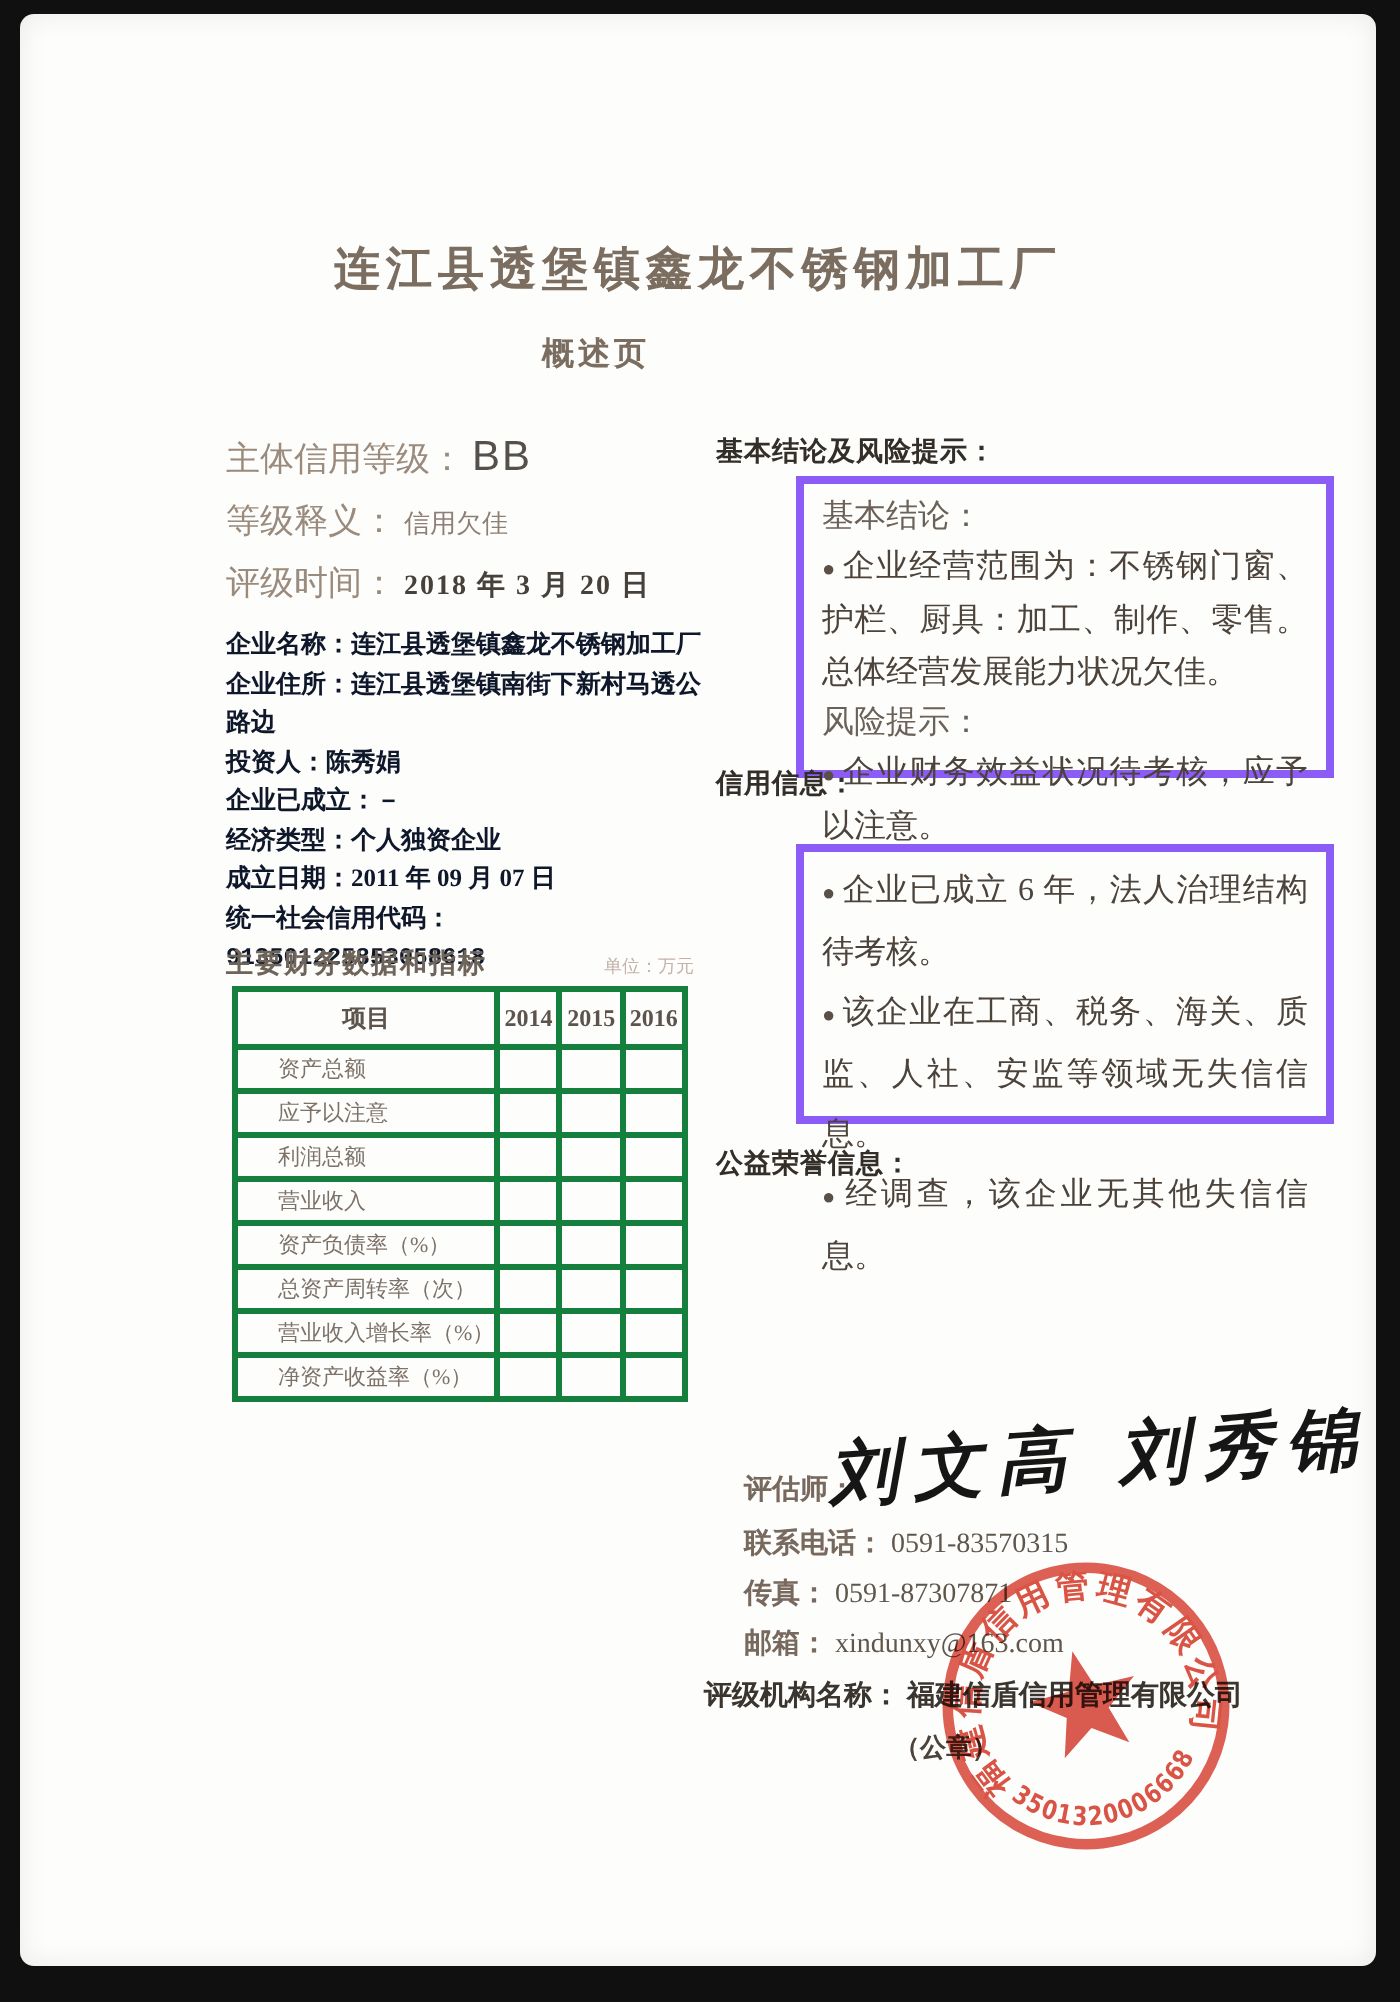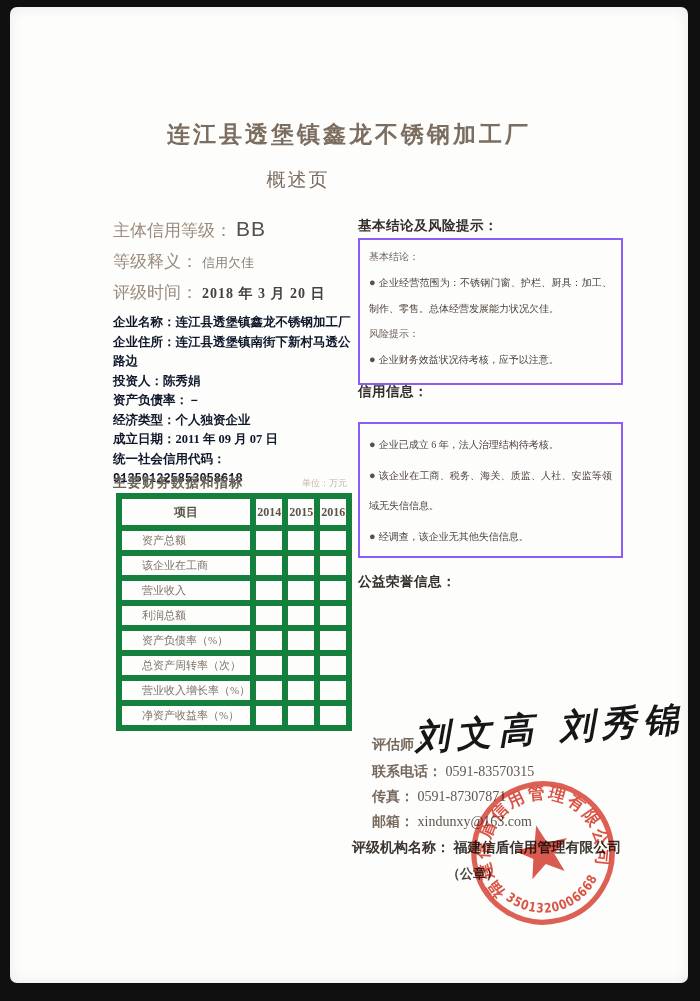--- a/index.html
+++ b/index.html
@@ -4,48 +4,48 @@
 <style>
   html,body{margin:0;padding:0;}
   body{width:700px;height:1001px;background:#101010;position:relative;overflow:hidden;
        font-family:"Liberation Serif","DejaVu Serif",serif;}
   .page{position:absolute;left:10px;top:7px;width:678px;height:976px;background:#fdfdfc;
         border-radius:7px;box-shadow:inset 0 0 14px rgba(0,0,0,.08);}
   .abs{position:absolute;}
   
   .title1{left:0;top:112px;width:678px;text-align:center;font-size:23px;letter-spacing:3px;
           color:#7b6e60;font-weight:700;}
-  .title2{left:0;top:160px;width:576px;text-align:center;font-size:19px;letter-spacing:2px;
-          color:#7b6e60;font-weight:400;}
+  .title2{left:0;top:160px;width:576px;text-align:center;font-size:16px;letter-spacing:2px;
+          color:#7b6e60;font-weight:700;}
   
   .rating{left:103px;top:210px;width:250px;}
   .rating .row{margin-bottom:8px;white-space:nowrap;}
   .lbl-faint{font-size:17px;color:#9a8b7d;}
   .val-faint{font-size:13px;color:#8d7f73;}
   .grade{font-size:21px;color:#55504a;font-family:"Liberation Sans",sans-serif;letter-spacing:1px;}
   .val-dark{font-size:14px;color:#46413a;font-weight:600;letter-spacing:1px;text-align:center;}
   
   .info{left:103px;top:306px;width:242px;font-size:12.5px;font-weight:700;color:#0f172a;
         line-height:19.5px;}
   .info .label{font-weight:700;}
   
   .fin-head{left:103px;top:466px;width:234px;}
   .fin-title{font-size:13.5px;font-weight:700;color:#6e6459;letter-spacing:1px;}
   .fin-unit{float:right;font-size:9px;color:#c3b3a9;margin-top:4px;}
   table.fin{left:106px;top:486px;position:absolute;border-collapse:collapse;width:228px;}
-  table.fin th,table.fin td{border:6px solid #15803d;margin-top:44px;}
+  table.fin th,table.fin td{border:3px solid #15803d;margin-top:44px;}
   table.fin th{height:24px;font-size:12px;color:#5c544b;font-weight:700;text-align:center;}
   table.fin td.rowlbl{height:19px;font-size:11px;color:#7d7268;padding:0 0 0 20px;white-space:nowrap;}
   table.fin td.cell{width:40px;}
   
   .sec-head{font-size:13.5px;font-weight:700;color:#332e28;letter-spacing:.5px;}
   .h1{left:348px;top:210px;}
   .h2{left:348px;top:376px;}
   .h3{left:348px;top:566px;}
-  .box{border:2px solid #8b5cf6;padding:5px 9px;font-size:10px;color:#4c433a;background:transparent;}
+  .box{border:4px solid #8b5cf6;padding:5px 9px;font-size:16px;color:#4c433a;background:transparent;margin-left:40px;}
   .box1{left:348px;top:231px;width:243px;height:133px;}
   .box2{left:348px;top:415px;width:243px;height:122px;}
   .box3{left:348px;top:584px;width:243px;height:110px;}
   .box .sub{color:#6b6157;line-height:24px;}
   .box p{margin:0;text-align:justify;line-height:26px;}
   .box2 p{line-height:30px;}
   .box3 p{line-height:26.5px;}
   .bullet::before{content:"●";font-size:11px;margin-right:3px;color:#5a5047;}
   
   .fline{font-size:14px;color:#5f564c;white-space:nowrap;}
@@ -85,21 +85,21 @@
     <div class="row">
       <span class="lbl-faint">评级时间：</span>
       <span class="val-dark">2018 年 3 月 20 日</span>
     </div>
   </div>
 
   <div class="abs info">
     <div><span class="label">企业名称：</span><span>连江县透堡镇鑫龙不锈钢加工厂</span></div>
     <div><span class="label">企业住所：</span><span>连江县透堡镇南街下新村马透公路边</span></div>
     <div><span class="label">投资人：</span><span>陈秀娟</span></div>
-    <div><span class="label">资产负债率：</span><span>－</span></div>
+    <div><span class="label">企业已成立：</span><span>－</span></div>
     <div><span class="label">经济类型：</span><span>个人独资企业</span></div>
     <div><span class="label">成立日期：</span><span>2011 年 09 月 07 日</span></div>
     <div><span class="label">统一社会信用代码：</span><span class="mono" style="font-size:12px;letter-spacing:0;">913501225853058618</span></div>
   </div>
 
   <div class="abs fin-head">
     <span class="fin-unit">单位：万元</span>
     <span class="fin-title">主要财务数据和指标</span>
   </div>
   <table class="fin">
@@ -112,33 +112,33 @@
       </tr>
     </thead>
     <tbody>
       <tr>
           <td class="rowlbl">资产总额</td>
           <td class="cell"></td>
           <td class="cell"></td>
           <td class="cell"></td>
         </tr>
       <tr>
-          <td class="rowlbl">该企业在工商</td>
+          <td class="rowlbl">应予以注意</td>
+          <td class="cell"></td>
+          <td class="cell"></td>
+          <td class="cell"></td>
+        </tr>
+      <tr>
+          <td class="rowlbl">利润总额</td>
           <td class="cell"></td>
           <td class="cell"></td>
           <td class="cell"></td>
         </tr>
       <tr>
           <td class="rowlbl">营业收入</td>
-          <td class="cell"></td>
-          <td class="cell"></td>
-          <td class="cell"></td>
-        </tr>
-      <tr>
-          <td class="rowlbl">利润总额</td>
           <td class="cell"></td>
           <td class="cell"></td>
           <td class="cell"></td>
         </tr>
       <tr>
           <td class="rowlbl">资产负债率（%）</td>
           <td class="cell"></td>
           <td class="cell"></td>
           <td class="cell"></td>
         </tr>

